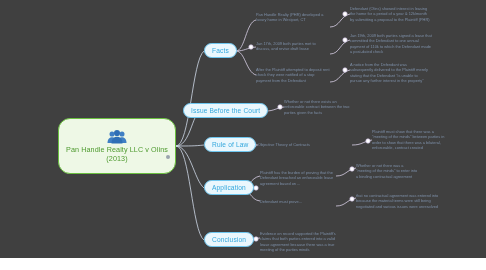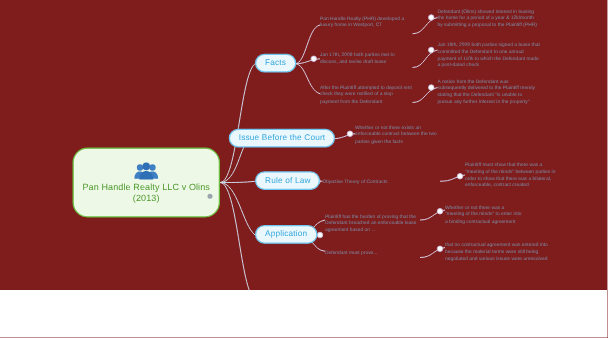--- a/index.html
+++ b/index.html
@@ -3,22 +3,22 @@
 <meta charset="utf-8">
 <style>
   html, body {
     margin: 0;
     padding: 0;
     background: #ffffff;
   }
   #canvas {
     position: relative;
     width: 486px;
-    height: 232px;
-    background: #7f1d1d;
+    height: 258px;
+    background: #404040;
     overflow: hidden;
     font-family: "Liberation Sans", sans-serif;
   }
   svg.edges {
     position: absolute;
     left: 0;
     top: 0;
     width: 486px;
     height: 270px;
     pointer-events: none;

